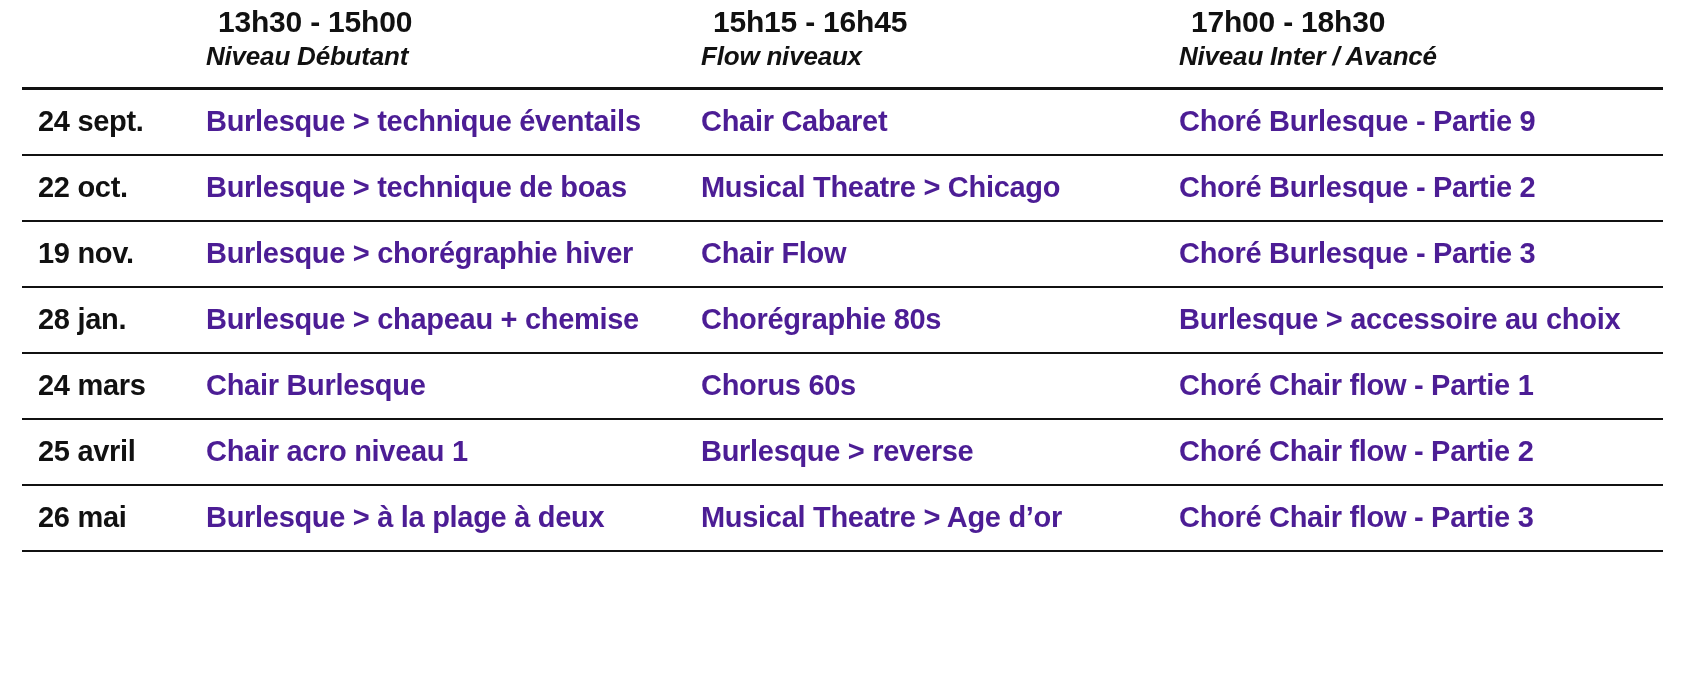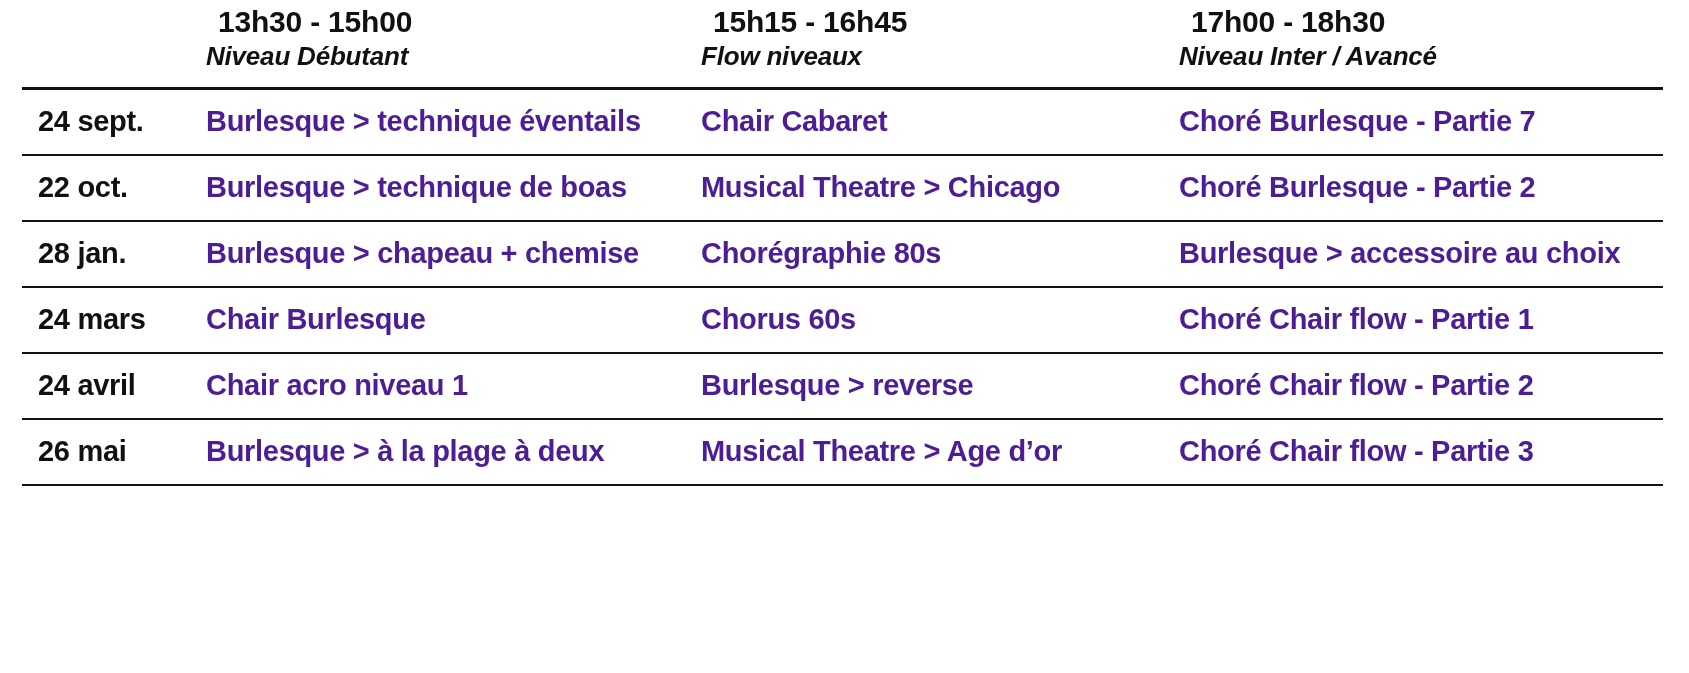--- a/index.html
+++ b/index.html
@@ -115,42 +115,48 @@
           <span class="head-time">17h00 - 18h30</span>
           <span class="head-level">Niveau Inter / Avancé</span>
         </th>
       </tr>
     </thead>
     <tbody>
       <tr>
         <td class="date-cell">24 sept.</td>
         <td class="item-cell">Burlesque &gt; technique éventails</td>
         <td class="item-cell">Chair Cabaret</td>
-        <td class="item-cell">Choré Burlesque - Partie 7</td>
+        <td class="item-cell">Choré Burlesque - Partie 9</td>
       </tr>
       <tr>
         <td class="date-cell">22 oct.</td>
         <td class="item-cell">Burlesque &gt; technique de boas</td>
         <td class="item-cell">Musical Theatre &gt; Chicago</td>
         <td class="item-cell">Choré Burlesque - Partie 2</td>
+      </tr>
+      <tr>
+        <td class="date-cell">19 nov.</td>
+        <td class="item-cell">Burlesque &gt; chorégraphie hiver</td>
+        <td class="item-cell">Chair Flow</td>
+        <td class="item-cell">Choré Burlesque - Partie 3</td>
       </tr>
       <tr>
         <td class="date-cell">28 jan.</td>
         <td class="item-cell">Burlesque &gt; chapeau + chemise</td>
         <td class="item-cell">Chorégraphie 80s</td>
         <td class="item-cell">Burlesque &gt; accessoire au choix</td>
       </tr>
       <tr>
         <td class="date-cell">24 mars</td>
         <td class="item-cell">Chair Burlesque</td>
         <td class="item-cell">Chorus 60s</td>
         <td class="item-cell">Choré Chair flow - Partie 1</td>
       </tr>
       <tr>
-        <td class="date-cell">24 avril</td>
+        <td class="date-cell">25 avril</td>
         <td class="item-cell">Chair acro niveau 1</td>
         <td class="item-cell">Burlesque &gt; reverse</td>
         <td class="item-cell">Choré Chair flow - Partie 2</td>
       </tr>
       <tr>
         <td class="date-cell">26 mai</td>
         <td class="item-cell">Burlesque &gt; à la plage à deux</td>
         <td class="item-cell">Musical Theatre &gt; Age d’or</td>
         <td class="item-cell">Choré Chair flow - Partie 3</td>
       </tr>

